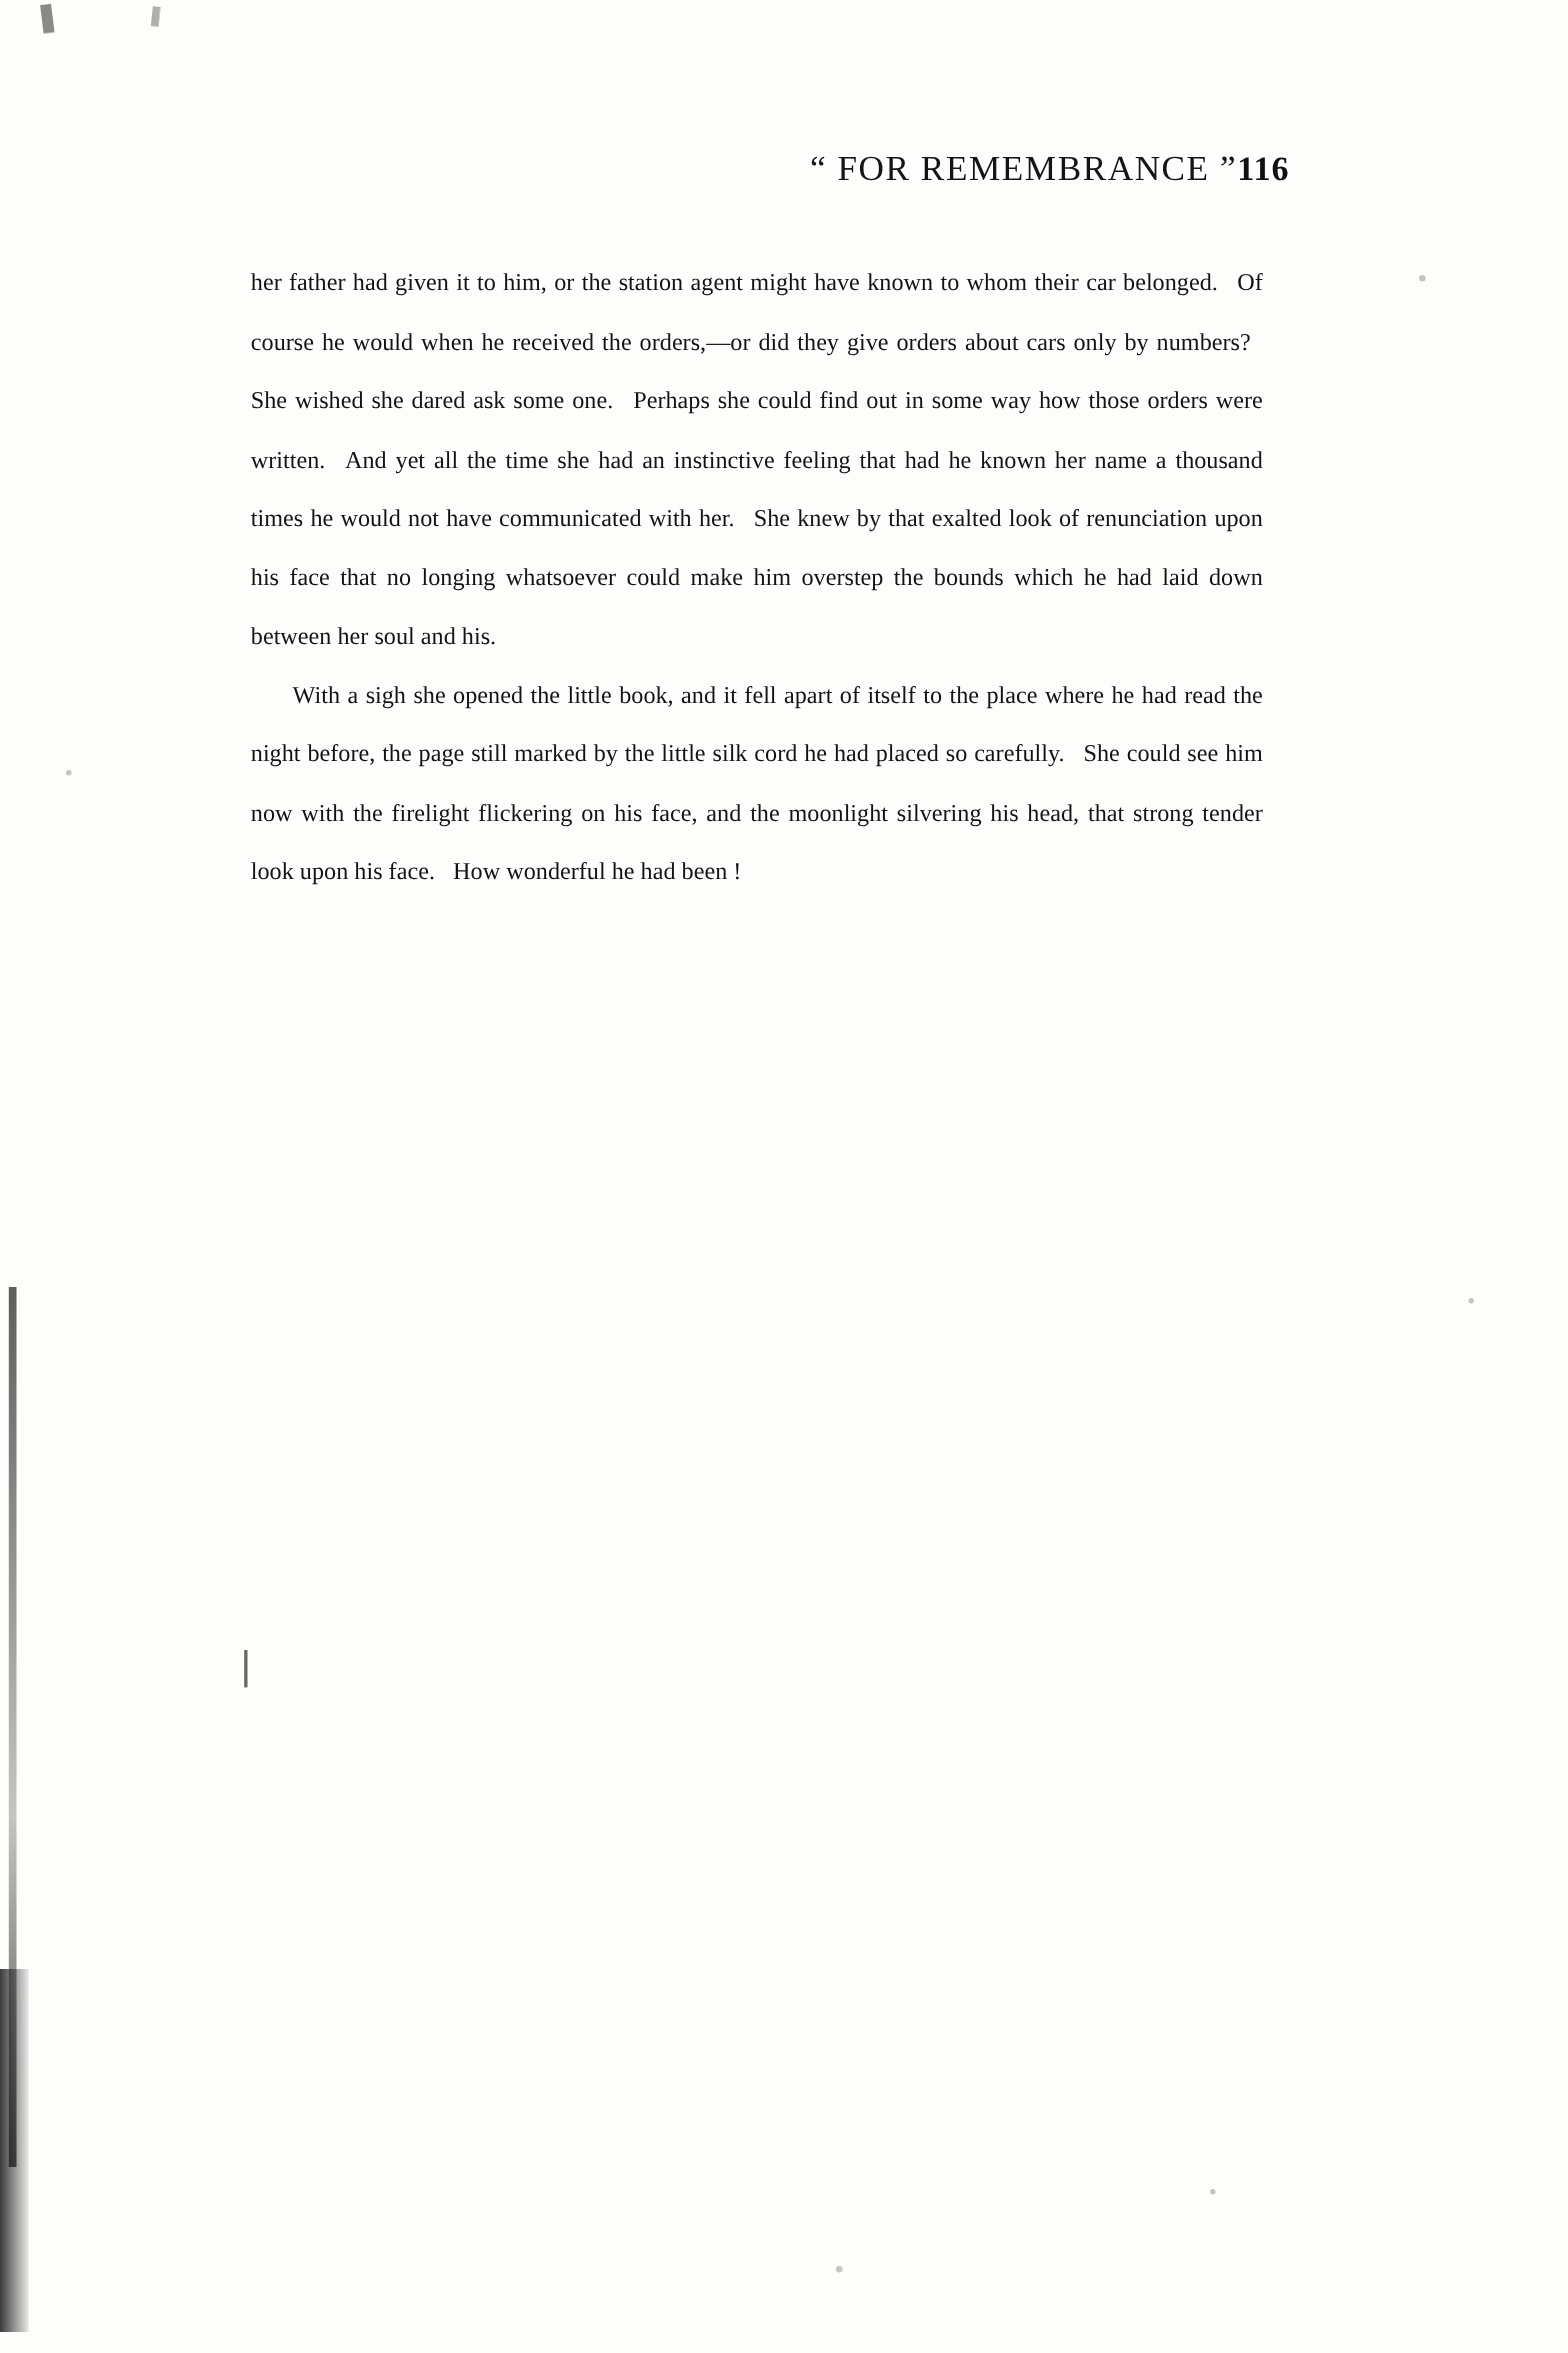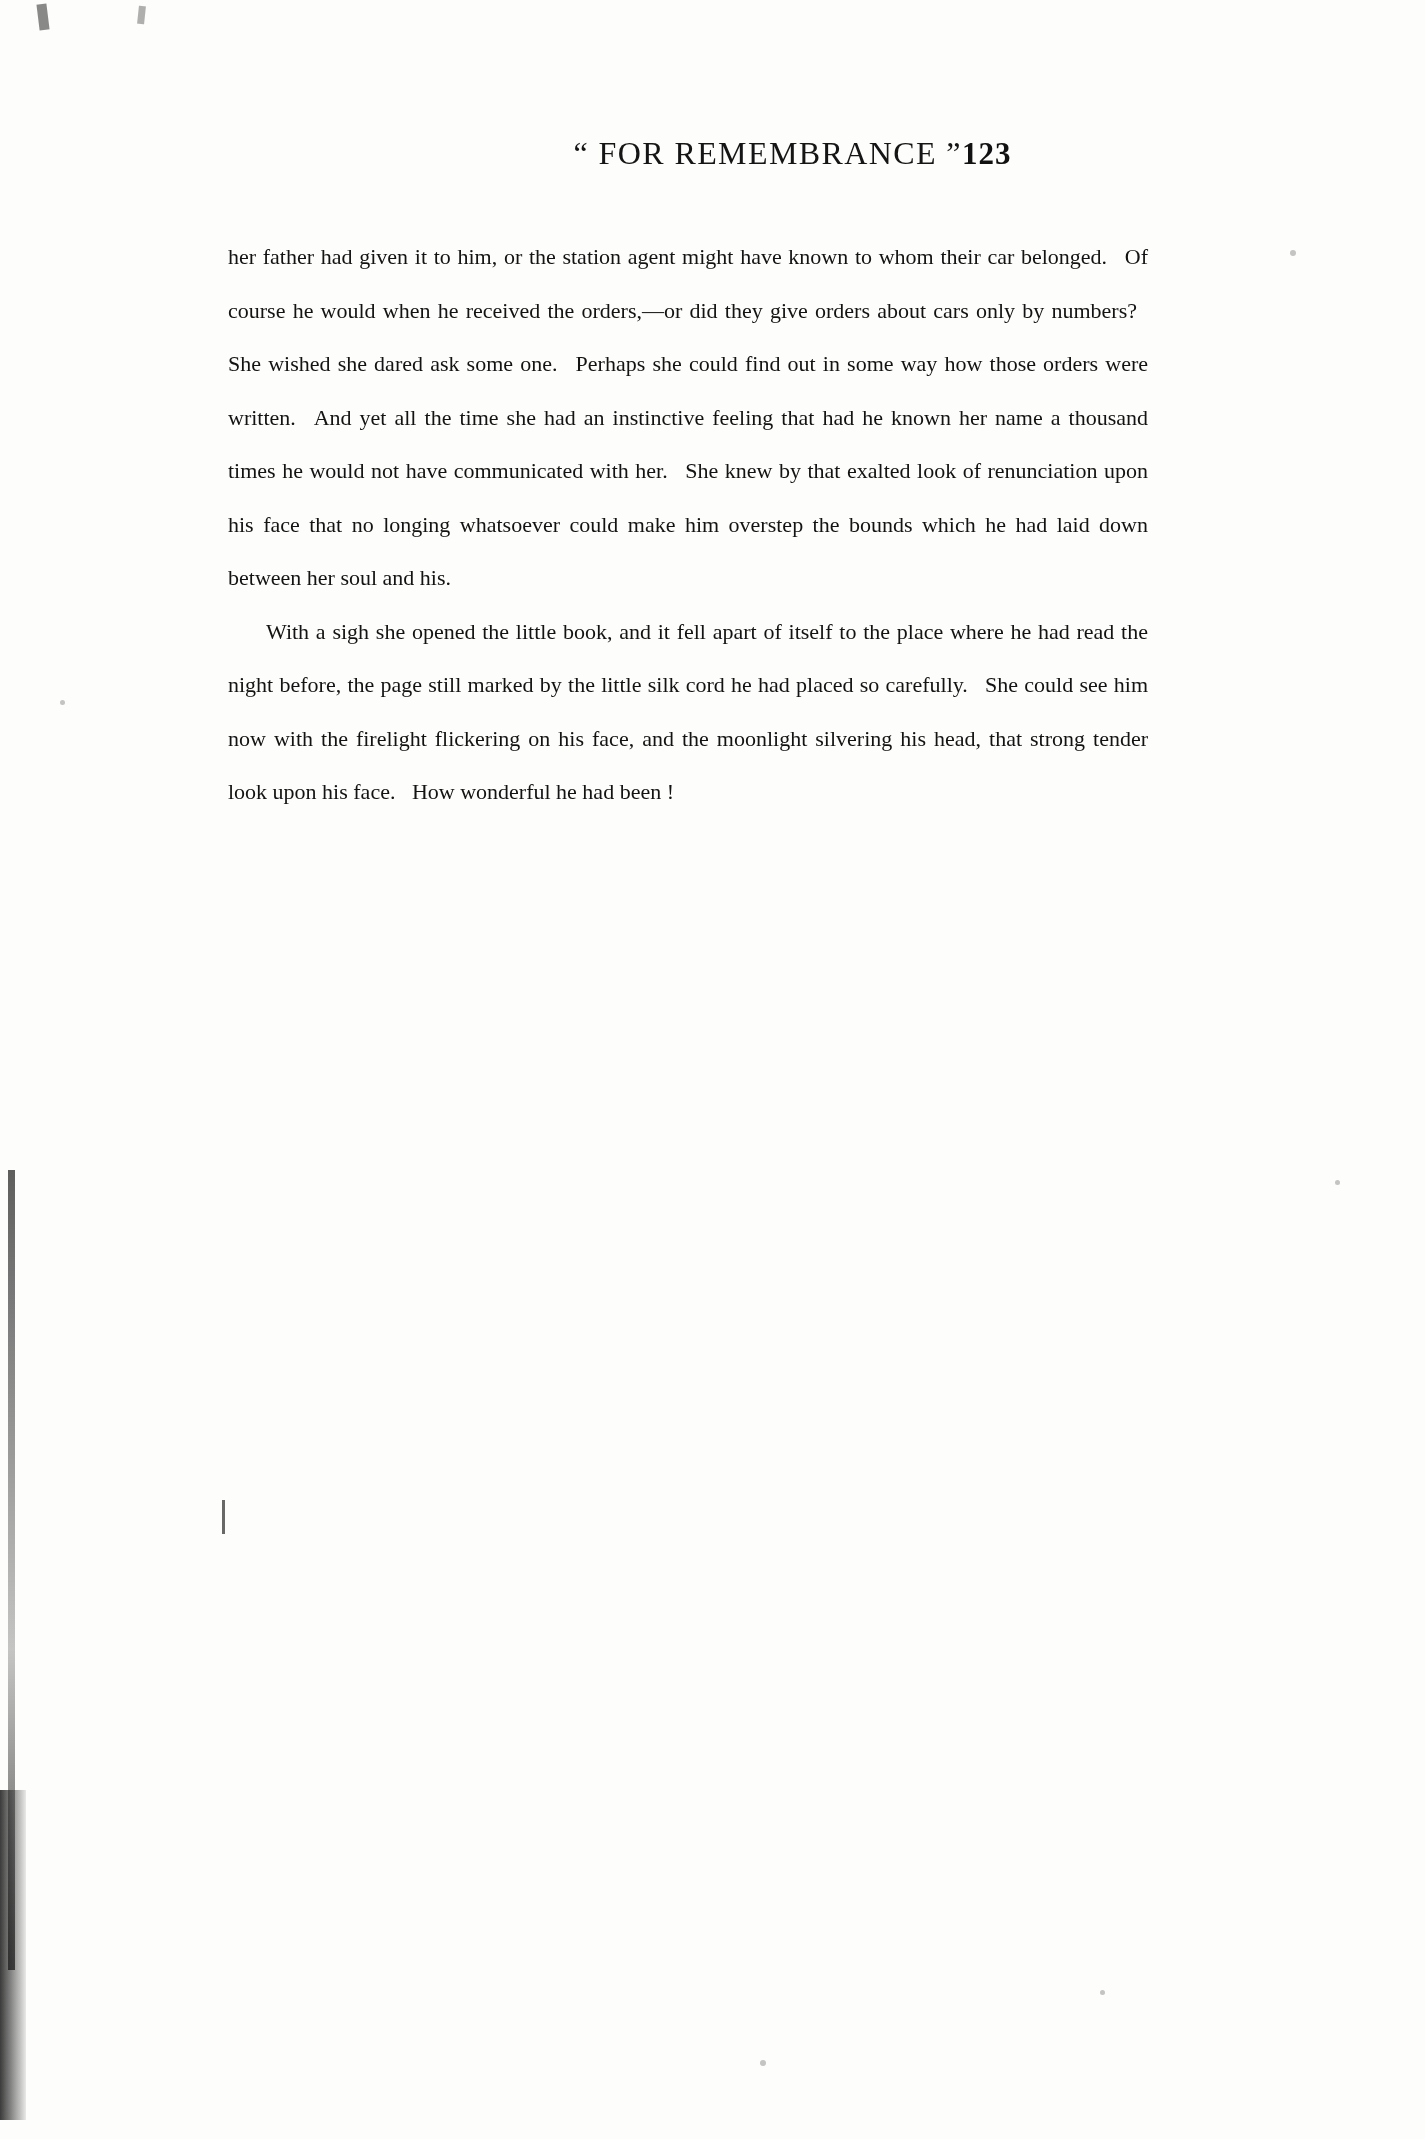--- a/index.html
+++ b/index.html
@@ -69,21 +69,21 @@
     left: 0;
     right: 0;
     top: 135px;
     display: flex;
     justify-content: center;
     align-items: baseline;
   }
   .header-inner {
     width: 920px;
     display: flex;
-    justify-content: center;
+    justify-content: flex-end;
     align-items: baseline;
     padding-left: 160px;
     box-sizing: border-box;
   }
   .running-head {
     font-family: "Liberation Serif", serif;
     font-size: 32px;
     letter-spacing: 1.4px;
     font-weight: 400;
     color: #151515;
@@ -143,21 +143,21 @@
   <div class="speck" style="left:1290px; top:250px; width:6px; height:6px;"></div>
   <div class="speck" style="left:60px; top:700px; width:5px; height:5px;"></div>
   <div class="speck" style="left:1335px; top:1180px; width:5px; height:5px;"></div>
   <div class="speck" style="left:760px; top:2060px; width:6px; height:6px;"></div>
   <div class="speck" style="left:1100px; top:1990px; width:5px; height:5px;"></div>
   <div class="stray-tick"></div>
 
   <div class="header">
     <div class="header-inner">
       <div class="running-head">“ FOR  REMEMBRANCE ”</div>
-      <div class="folio">123</div>
+      <div class="folio">116</div>
     </div>
   </div>
 
   <div class="textblock">
     <p class="para">her father had given it to him, or the station agent might have known to whom their car belonged.  Of course he would when he received the orders,—or did they give orders about cars only by numbers?  She wished she dared ask some one.  Perhaps she could find out in some way how those orders were written.  And yet all the time she had an instinctive feeling that had he known her name a thousand times he would not have communicated with her.  She knew by that exalted look of renunciation upon his face that no longing whatsoever could make him overstep the bounds which he had laid down between her soul and his.</p>
     <p class="para">With a sigh she opened the little book, and it fell apart of itself to the place where he had read the night before, the page still marked by the little silk cord he had placed so carefully.  She could see him now with the firelight flickering on his face, and the moonlight silvering his head, that strong tender look upon his face.  How wonderful he had been !</p>
   </div>
 
 </div>
 

